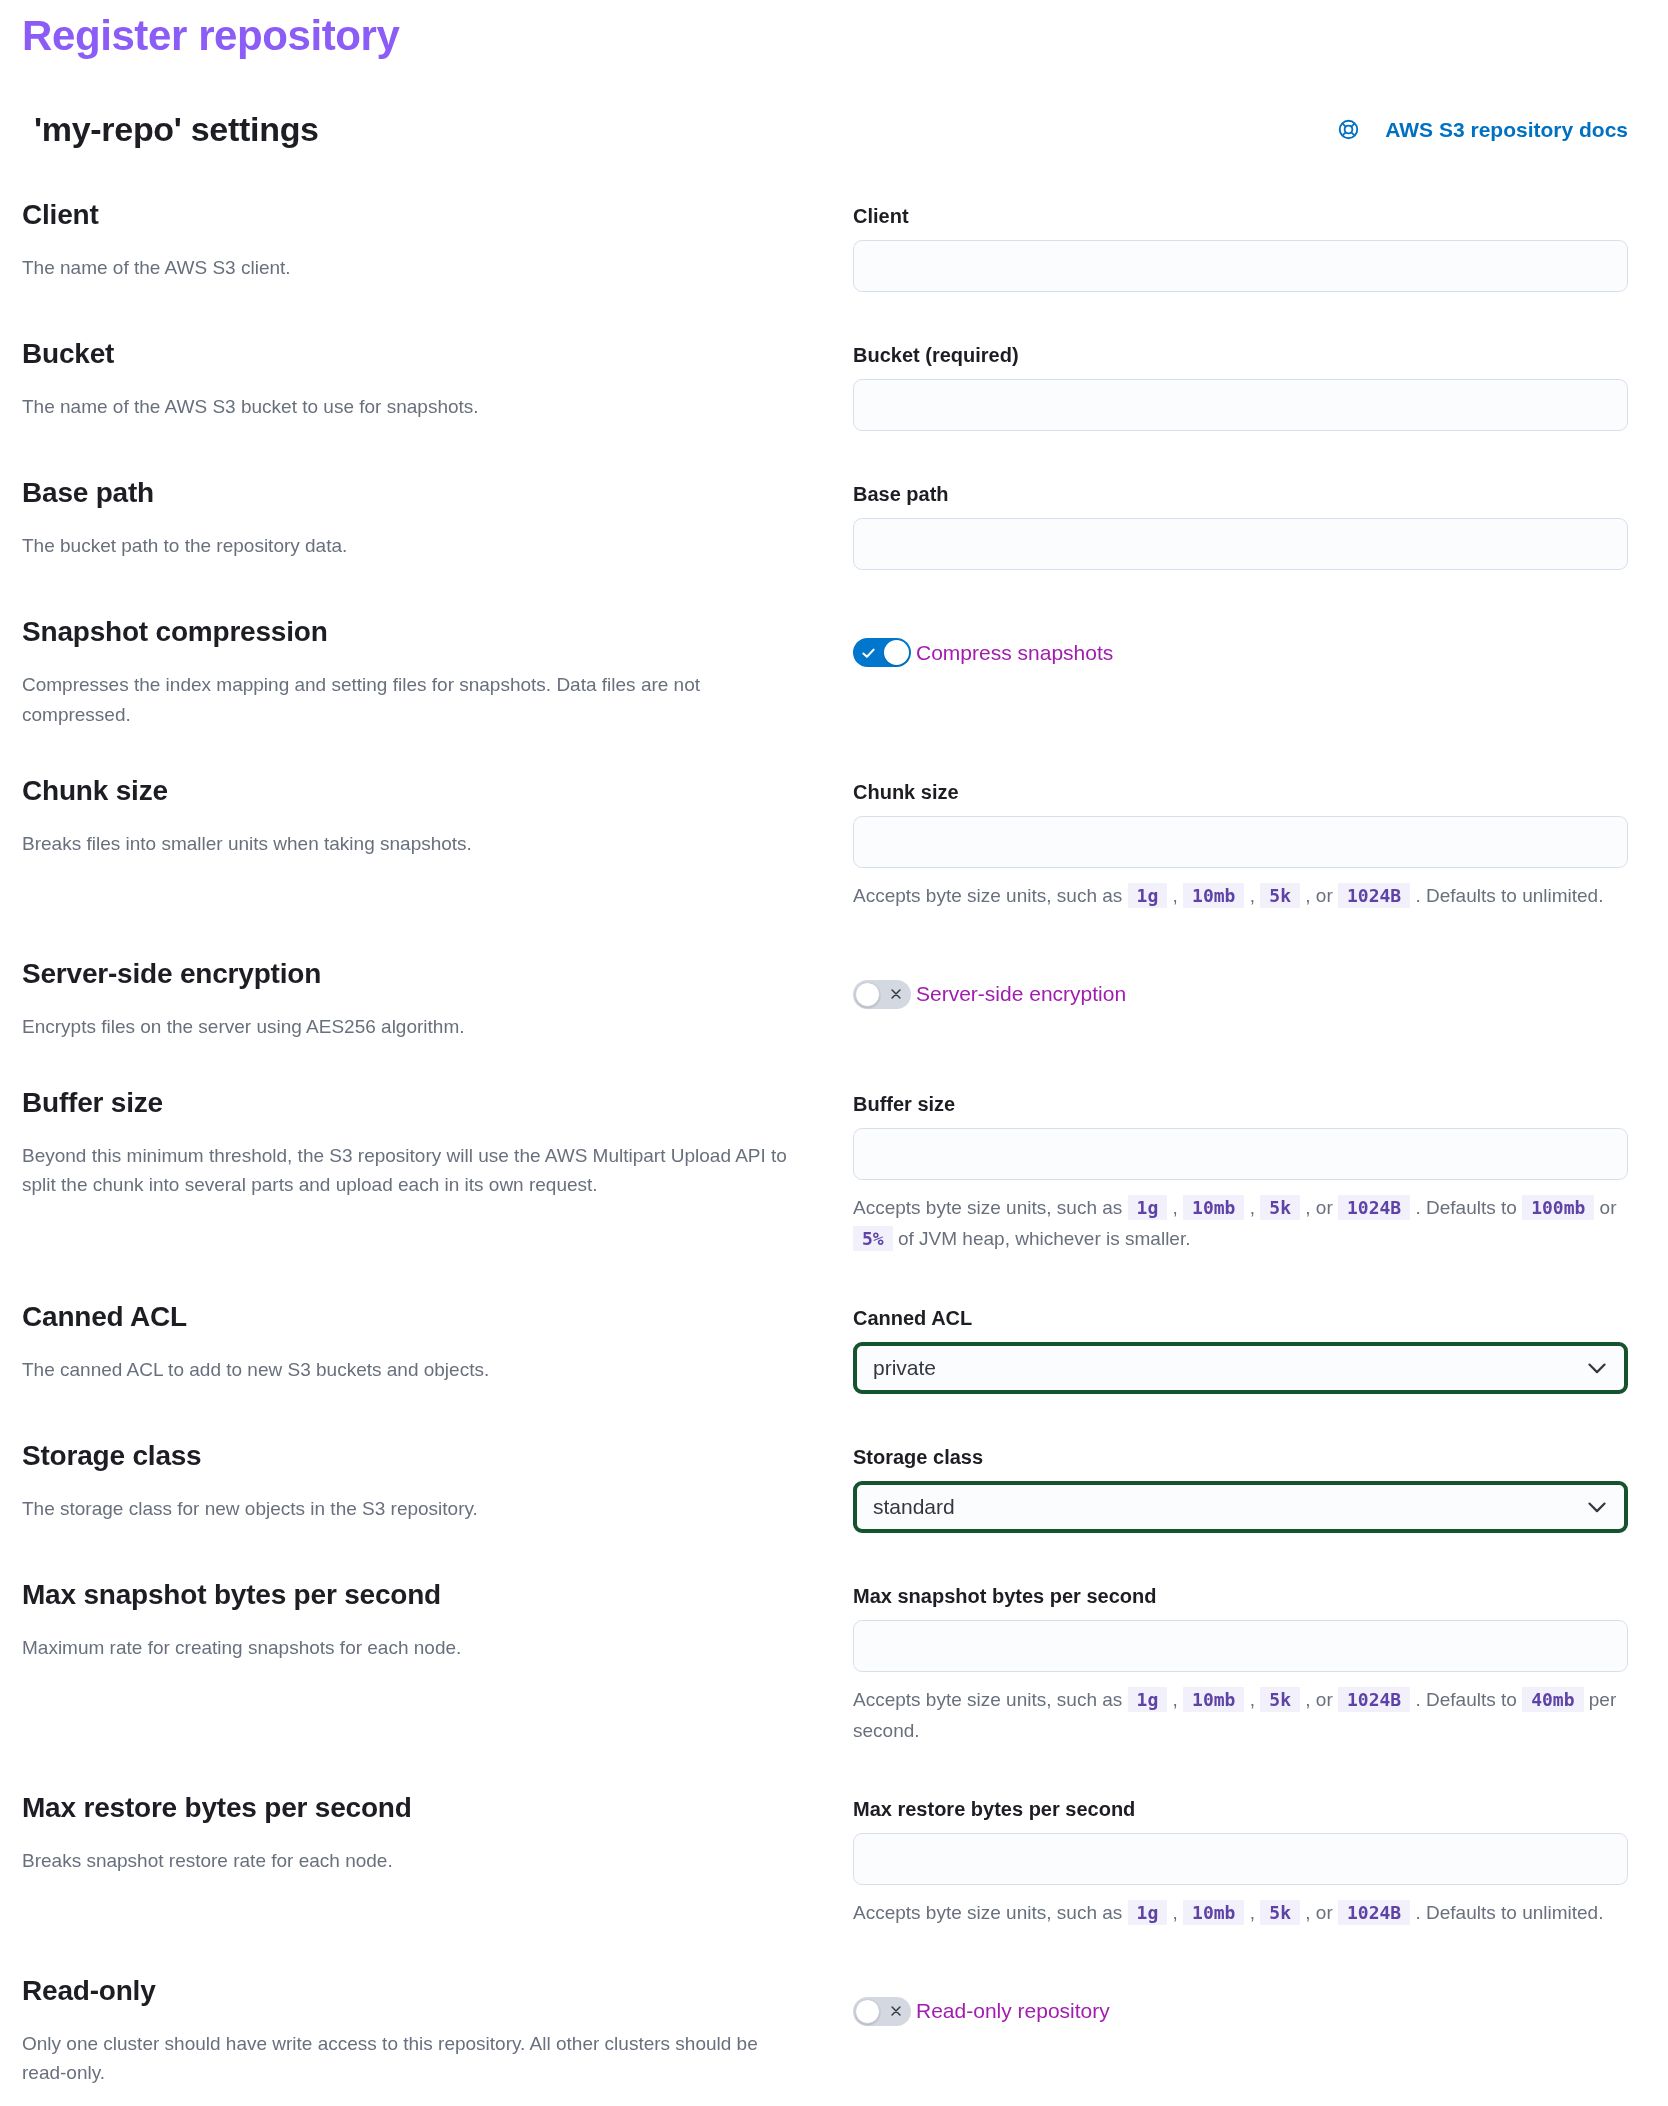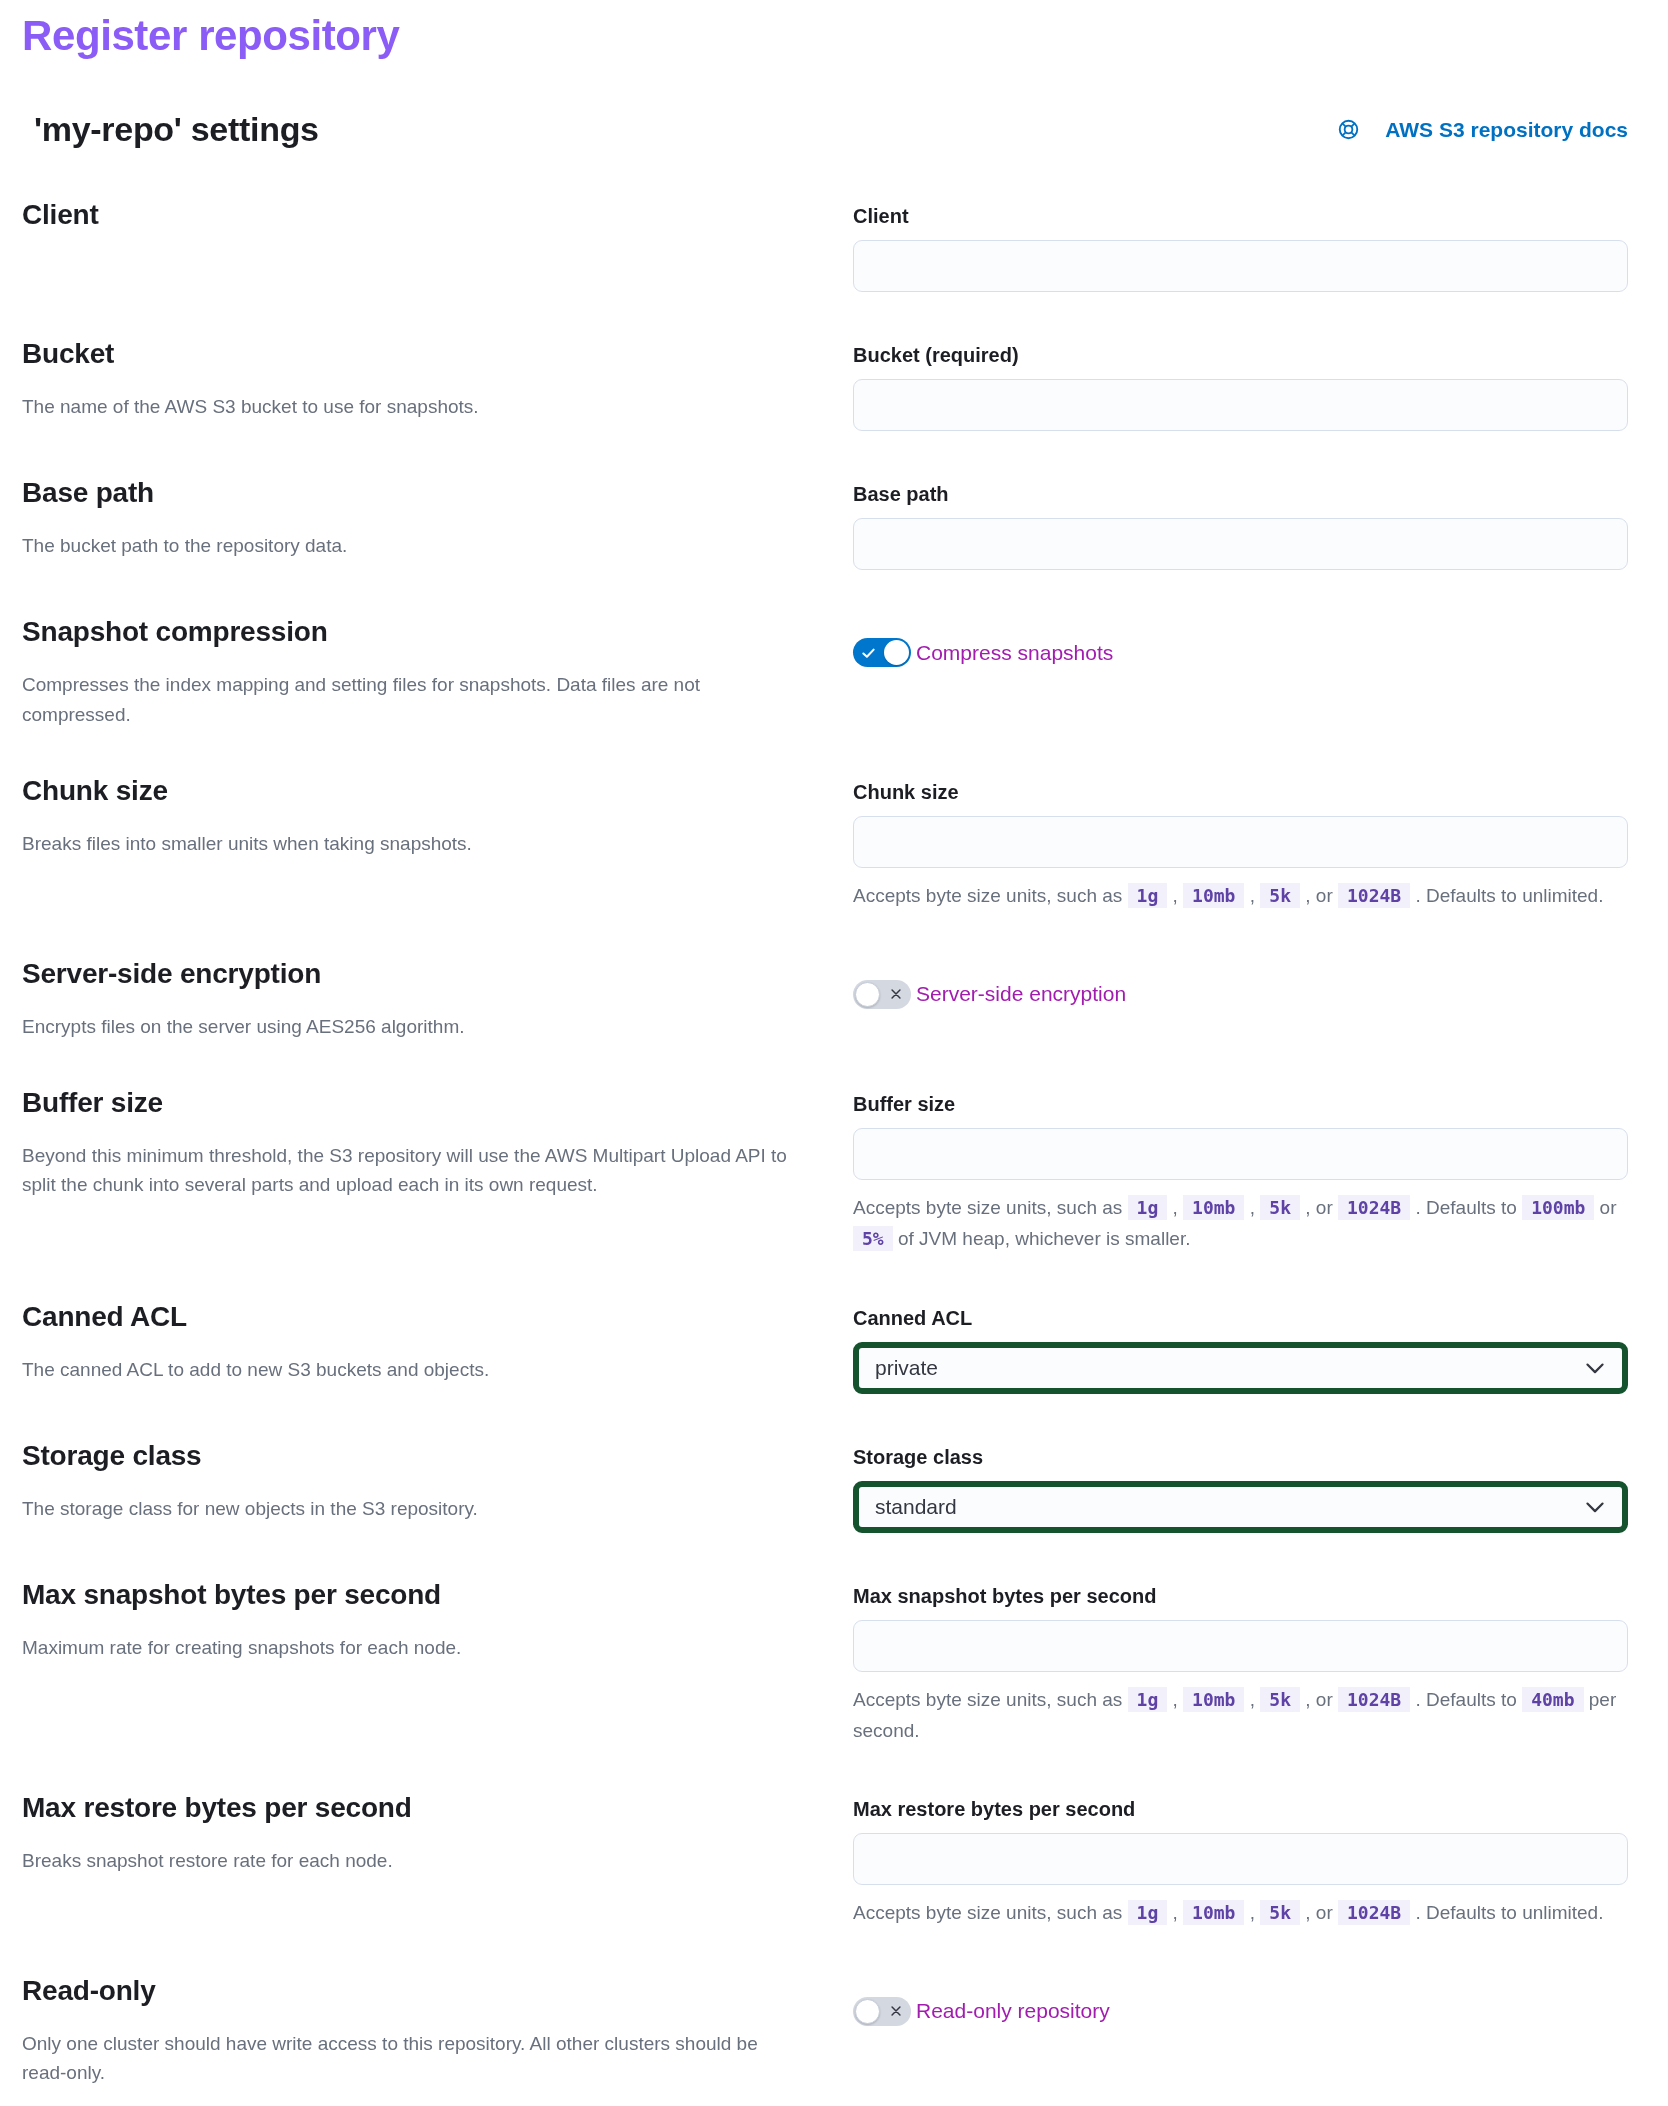--- a/index.html
+++ b/index.html
@@ -23,21 +23,21 @@
   .switch{position:relative;width:58px;height:29px;border-radius:15px;cursor:pointer;flex:none;}
   .switch.on{background:#0077cc;}
   .switch.off{background:#d4d8e1;}
   .knob{position:absolute;top:2px;width:25px;height:25px;border-radius:50%;background:#fff;box-shadow:0 1px 2px rgba(0,0,0,.18);}
   .switch.on .knob{right:2px;}
   .switch.off .knob{left:2px;border:1px solid #c6ccd8;box-sizing:border-box;}
   .sw-glyph{position:absolute;top:50%;transform:translateY(-50%);display:flex;line-height:1;}
   .switch.on .sw-glyph{left:8px;}
   .switch.off .sw-glyph{right:8px;}
   .toggle-label{margin-left:5px;font-size:21px;color:#a21caf;}
-  .f-select{display:flex;align-items:center;justify-content:space-between;width:100%;height:52px;box-sizing:border-box;background:#fbfcfd;border:6px solid #14532d;border-radius:9px;padding:0 16px;font-size:21px;color:#343741;cursor:pointer;}
+  .f-select{display:flex;align-items:center;justify-content:space-between;width:100%;height:52px;box-sizing:border-box;background:#fbfcfd;border:4px solid #14532d;border-radius:9px;padding:0 16px;font-size:21px;color:#343741;cursor:pointer;}
 </style>
 </head>
 <body>
 
 <div class="page">
 
   <h1 class="page-title">Register repository</h1>
 
   <div class="settings-header">
     <h2 class="settings-title">'my-repo' settings</h2>
@@ -52,20 +52,21 @@
             <line x1="17.7" y1="17.7" x2="14.7" y2="14.7"></line>
         </svg>
       </span>
       <span>AWS S3 repository docs</span>
     </a>
   </div>
 
   <section class="group">
     <div class="g-left">
       <h3 class="group-title">Client</h3>
+      <p class="group-desc">The name of the AWS S3 client.</p>
     </div>
     <div class="g-right">
       <label class="f-label">Client</label>
       <input class="f-input" type="text" value="" style="">
     </div>
   </section>
 
   <section class="group">
     <div class="g-left">
       <h3 class="group-title">Bucket</h3>

